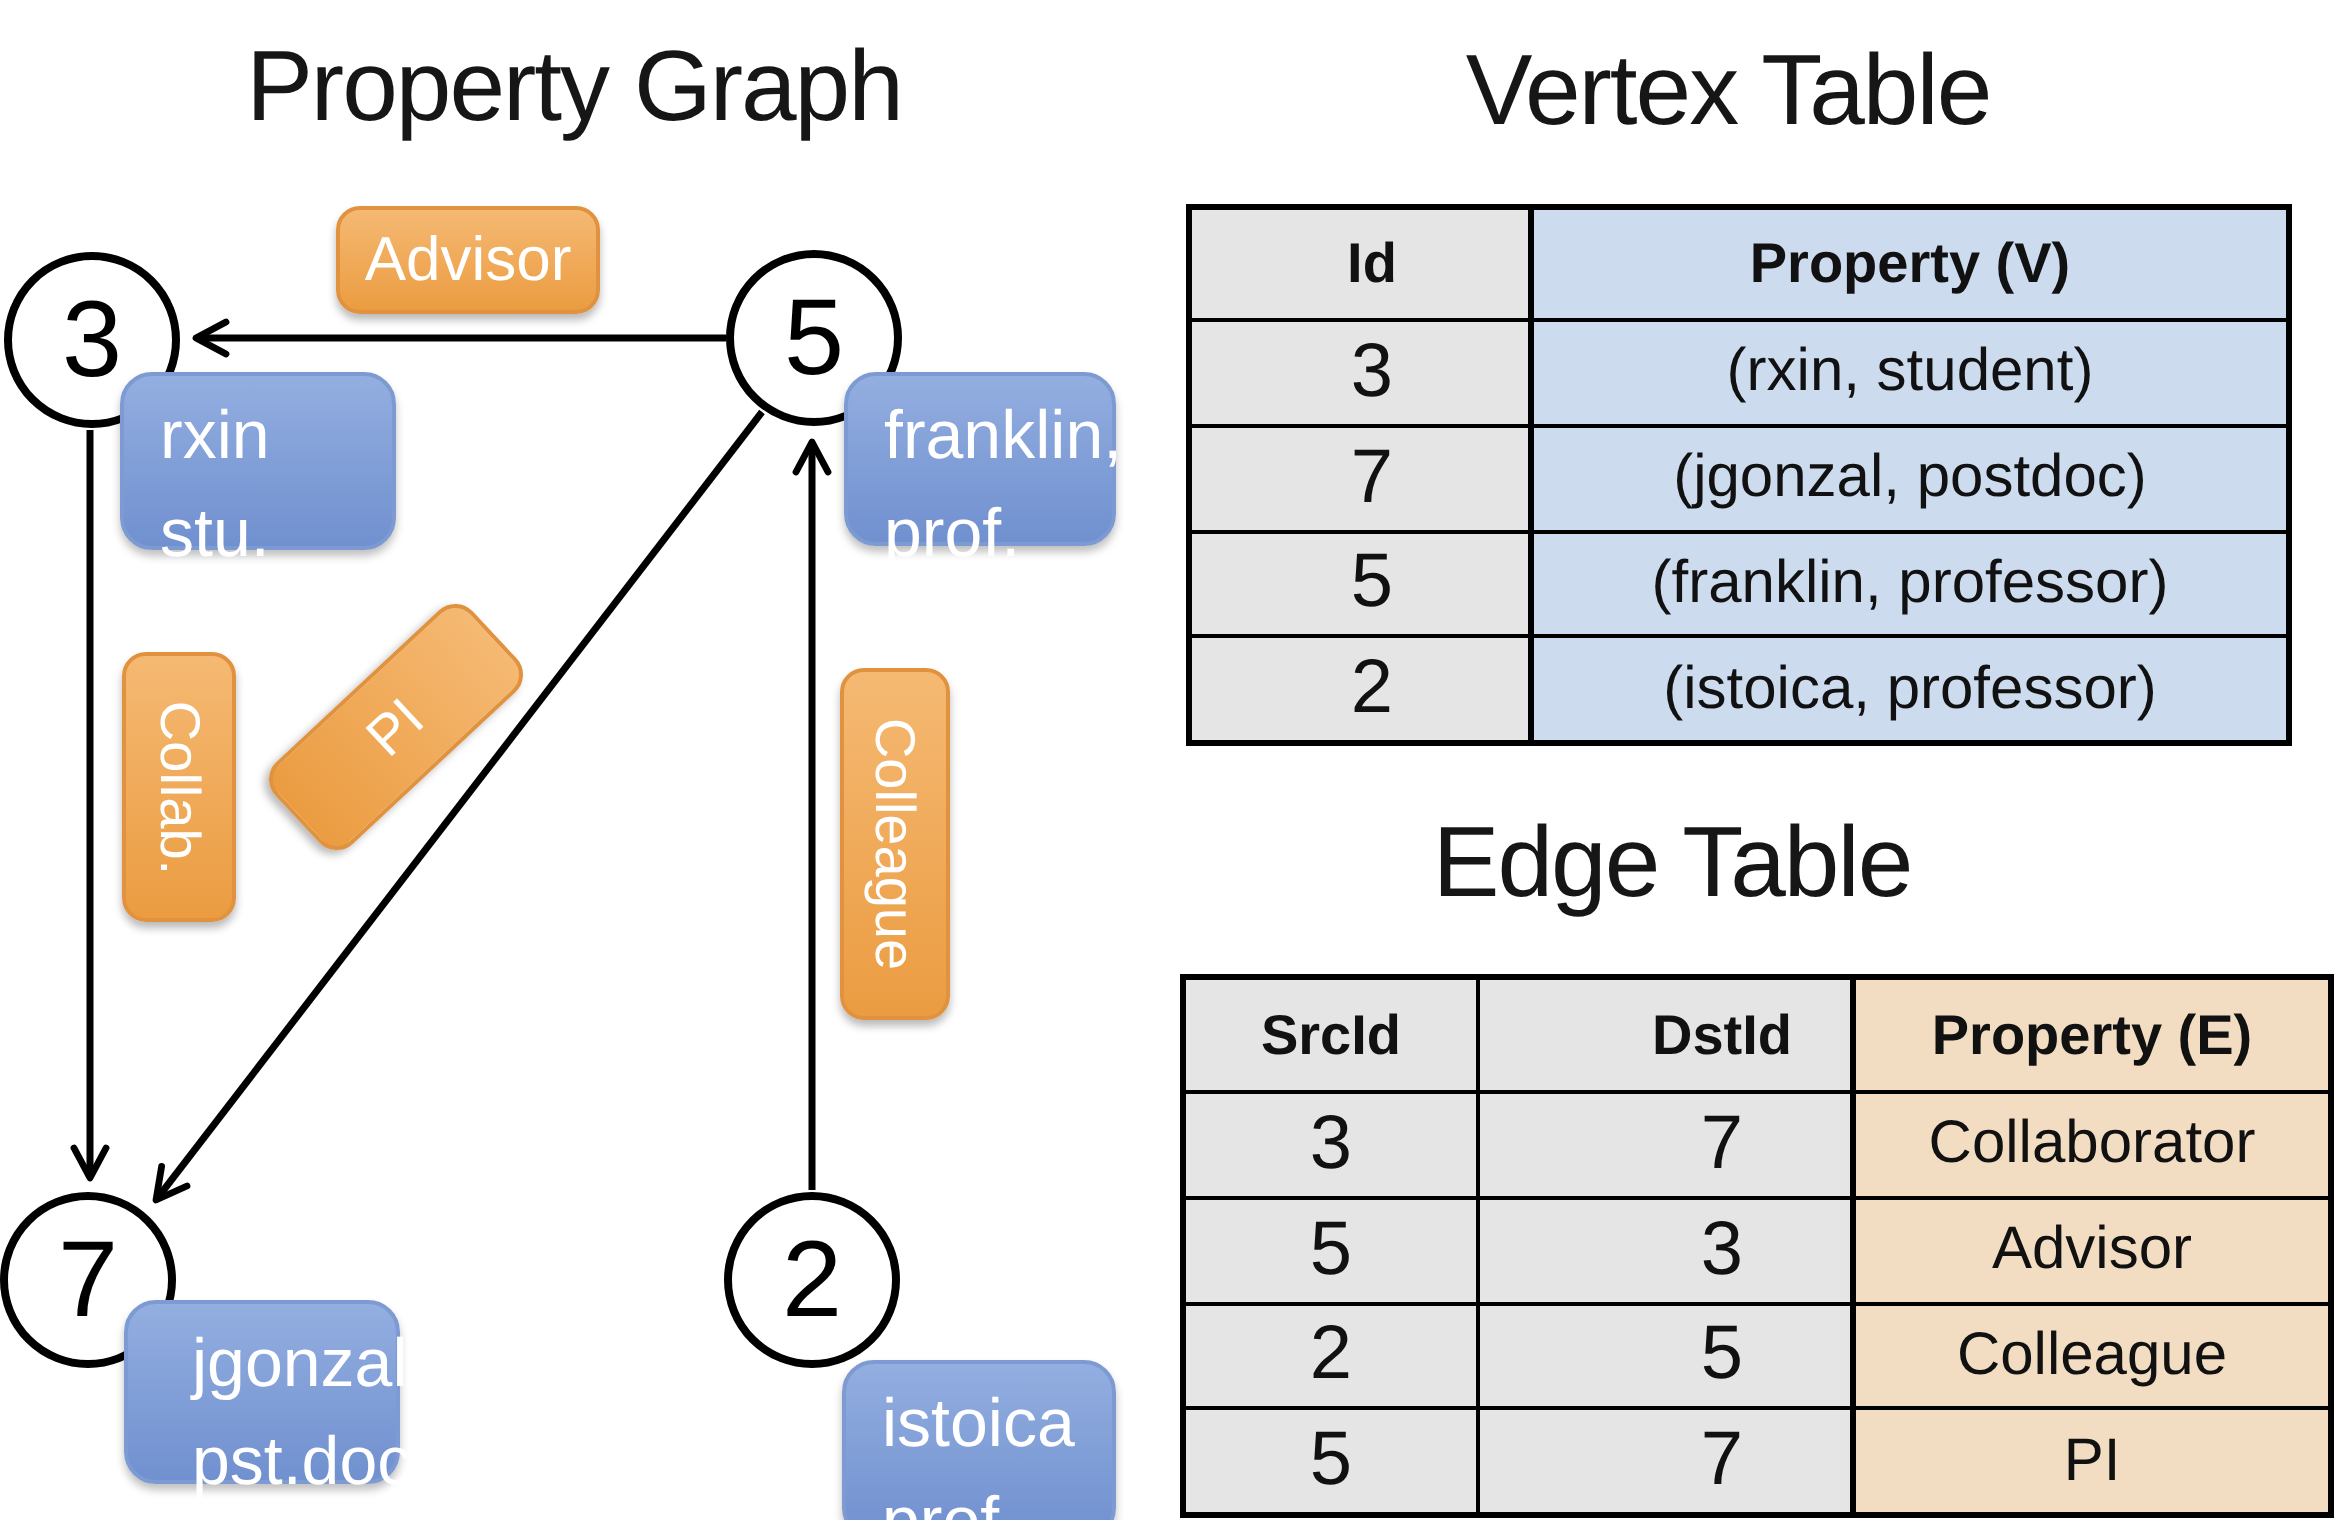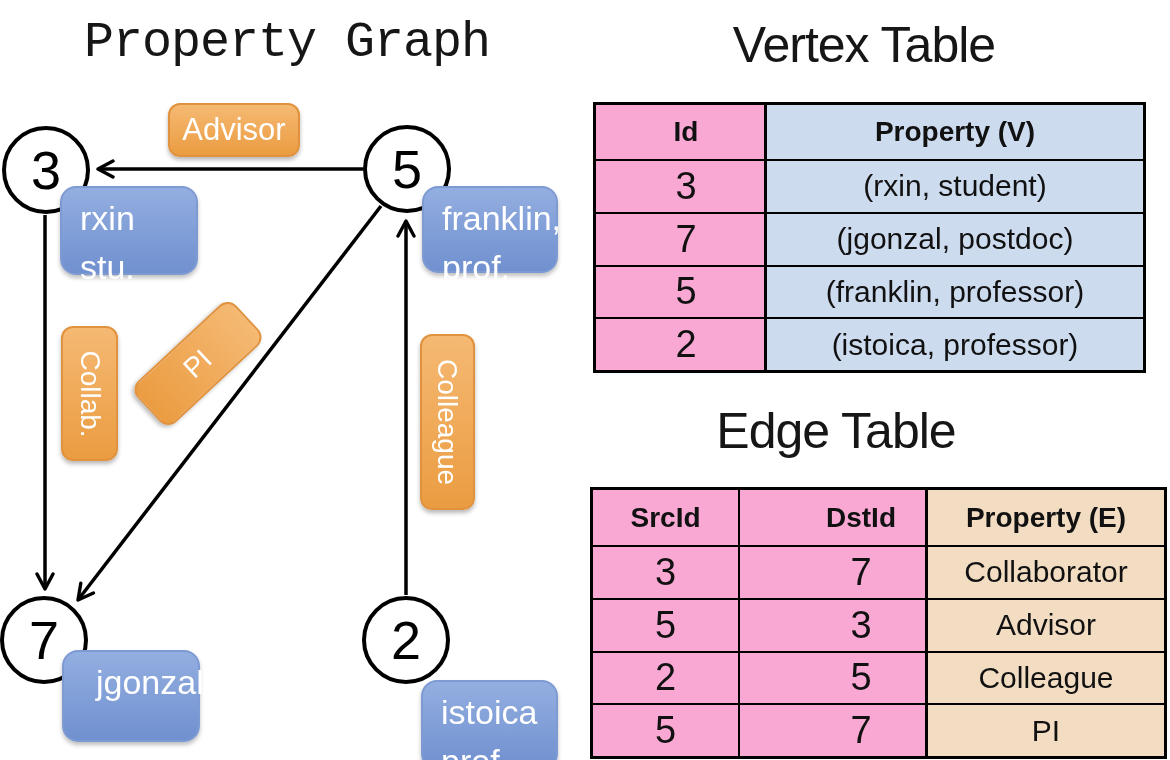--- a/index.html
+++ b/index.html
@@ -5,21 +5,21 @@
   html,body{margin:0;padding:0;background:#ffffff;}
   body{width:1170px;height:760px;font-family:"Liberation Sans",sans-serif;}
   .stage{position:relative;width:1170px;height:760px;overflow:hidden;background:#fff;}
 
   
   .big-title{
     position:absolute;transform:translateX(-50%);
     font-size:50px;font-weight:400;color:#161616;white-space:nowrap;
     letter-spacing:-1px;
   }
-  #graph-title{left:287px;top:14px;font-family:Liberation Mono, monospace;}
+  #graph-title{left:287px;top:14px;}
   #vertex-title{left:864px;top:16px;}
   #edge-title{left:836px;top:402px;}
 
   
   .edges{position:absolute;left:0;top:0;}
 
   
   .vcircle{
     position:absolute;width:88px;height:88px;box-sizing:border-box;
     border:4px solid #000;border-radius:50%;background:#fff;
@@ -56,21 +56,21 @@
   }
   #prop-rxin{left:60px;top:186px;width:138px;height:89px;}
   #prop-franklin{left:422px;top:186px;width:136px;height:87px;}
   #prop-jgonzal{left:62px;top:650px;width:138px;height:92px;padding-left:32px;}
   #prop-istoica{left:421px;top:650px;width:137px;height:90px;margin-top:30px;}
   .vprop div{white-space:nowrap;}
 
   
   .tcol{
     position:absolute;box-sizing:border-box;border:3px solid #000;
-    display:grid;background:#f9a8d4;
+    display:grid;background:#e5e5e5;
   }
   .tcol > div{
     display:flex;align-items:center;justify-content:center;
     font-size:30px;color:#111;white-space:nowrap;
   }
   .tcol > .num{font-size:38px;}
   .tcol > .head{font-weight:bold;font-size:28px;}
 
   
   #vt-id{left:593px;top:102px;width:186px;height:271px;grid-template-rows:54px repeat(4,1fr);}
@@ -137,20 +137,21 @@
   <div class="vprop" id="prop-rxin">
     <div>rxin</div>
     <div>stu.</div>
   </div>
   <div class="vprop" id="prop-franklin">
     <div>franklin,</div>
     <div>prof.</div>
   </div>
   <div class="vprop" id="prop-jgonzal">
     <div>jgonzal,</div>
+    <div>pst.doc.</div>
   </div>
   <div class="vprop" id="prop-istoica">
     <div>istoica</div>
     <div>prof.</div>
   </div>
 
   <div class="tcol" id="vt-id">
     <div class="head">Id</div>
     <div class="num">3</div>
     <div class="num">7</div>

